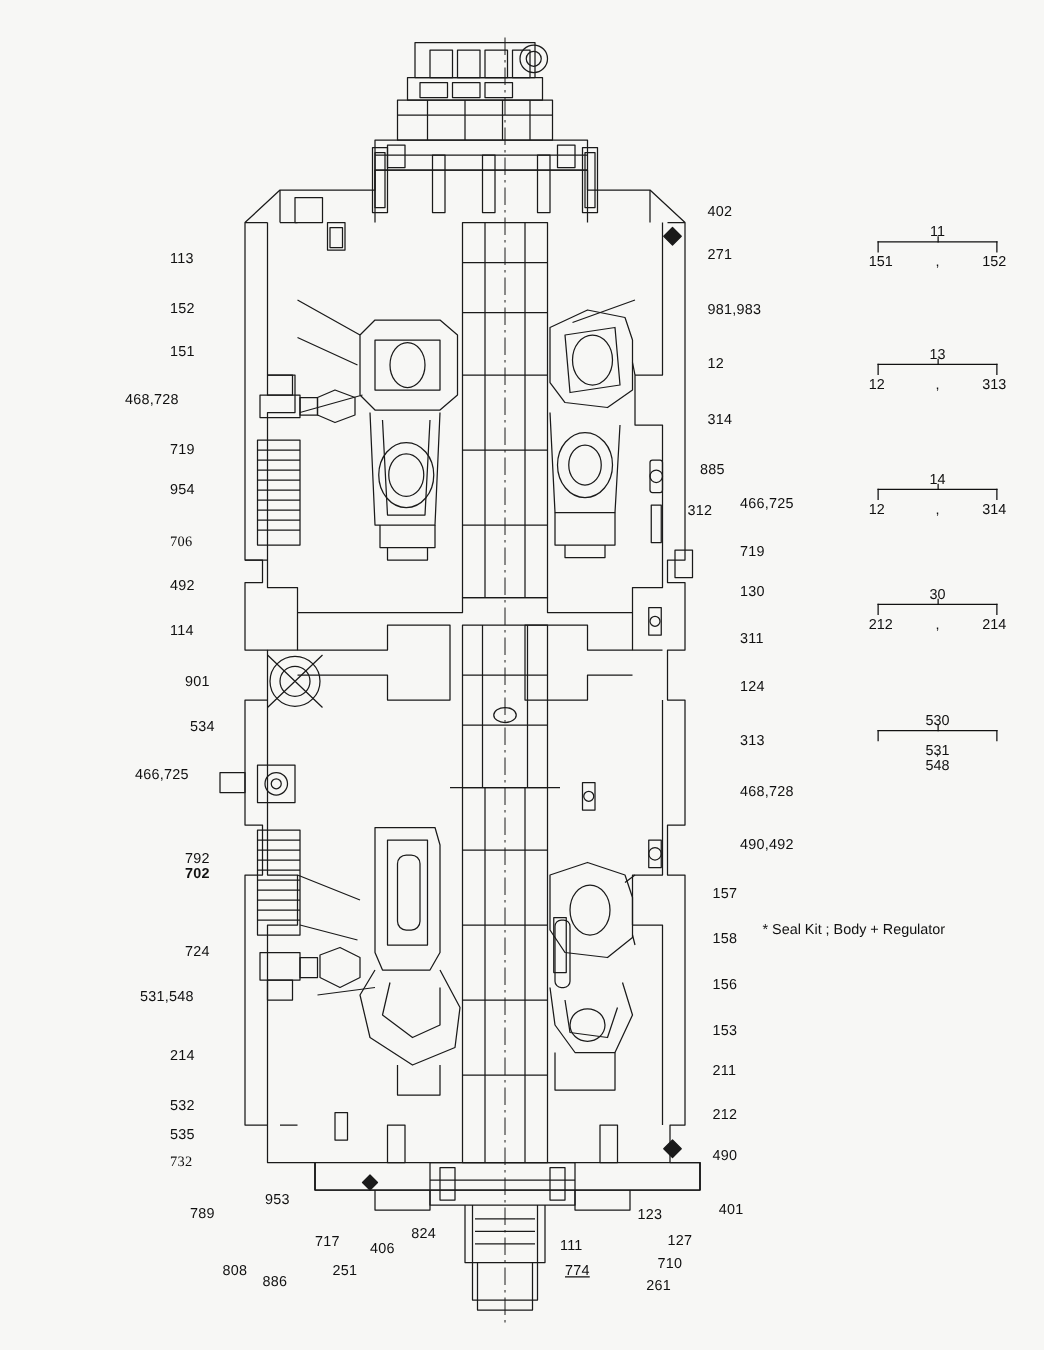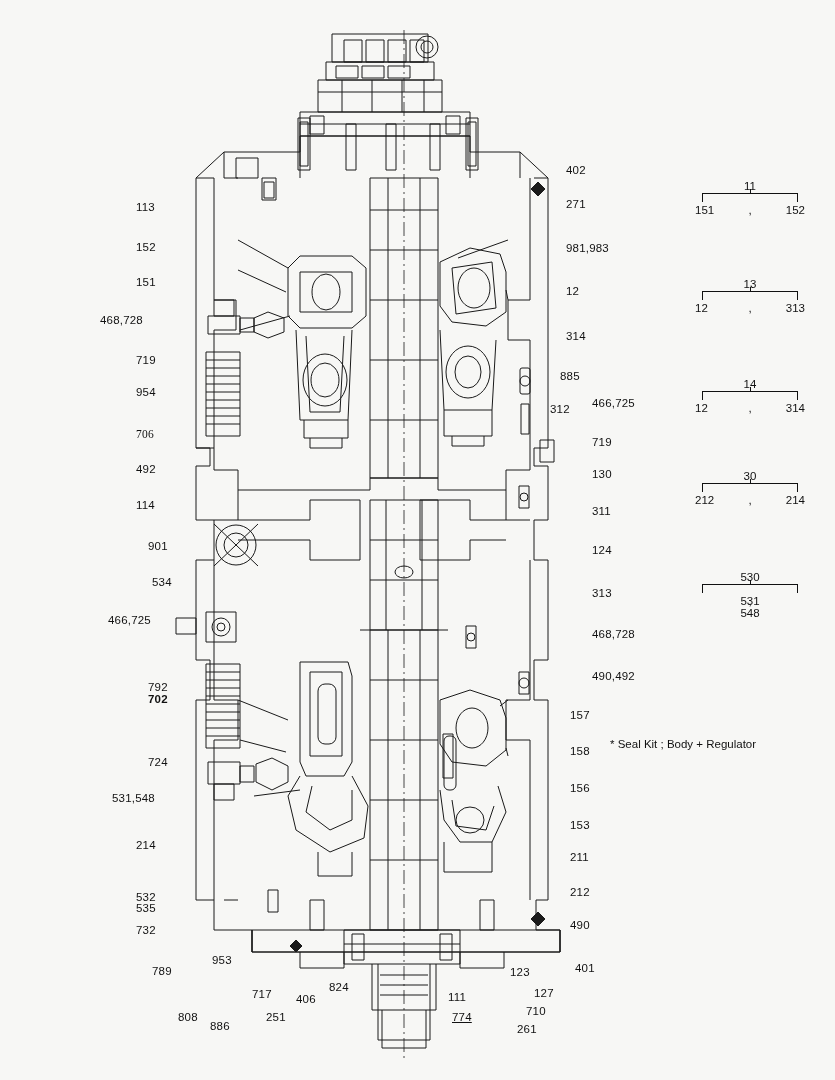--- a/index.html
+++ b/index.html
@@ -356,23 +356,23 @@
       <div class="lbl" style="left: 136px; top: 463px;">492</div>
       <div class="lbl" style="left: 136px; top: 499px;">114</div>
       <div class="lbl" style="left: 148px; top: 540px;">901</div>
       <div class="lbl" style="left: 152px; top: 576px;">534</div>
       <div class="lbl" style="left: 108px; top: 614px;">466,725</div>
       <div class="lbl" style="left: 148px; top: 681px; text-align: right;">792</div>
       <div class="lbl" style="left: 148px; top: 693px; font-weight: bold;">702</div>
       <div class="lbl" style="left: 148px; top: 756px;">724</div>
       <div class="lbl" style="left: 112px; top: 792px;">531,548</div>
       <div class="lbl" style="left: 136px; top: 839px;">214</div>
-      <div class="lbl" style="left: 136px; top: 879px; margin-top: 12px;">532</div>
+      <div class="lbl" style="left: 136px; top: 879px;">532</div>
       <div class="lbl" style="left: 136px; top: 902px;">535</div>
-      <div class="lbl" style="left: 136px; top: 924px;">732</div>
+      <div class="lbl" style="left: 136px; top: 924px; font-family: Liberation Serif, serif;">732</div>
     </div>
   <div id="right-labels">
       <div class="lbl" style="left: 566px; top: 164px;">402</div>
       <div class="lbl" style="left: 566px; top: 198px;">271</div>
       <div class="lbl" style="left: 566px; top: 242px;">981,983</div>
       <div class="lbl" style="left: 566px; top: 285px;">12</div>
       <div class="lbl" style="left: 566px; top: 330px;">314</div>
       <div class="lbl" style="left: 560px; top: 370px;">885</div>
       <div class="lbl" style="left: 550px; top: 403px;">312</div>
       <div class="lbl" style="left: 592px; top: 397px;">466,725</div>

